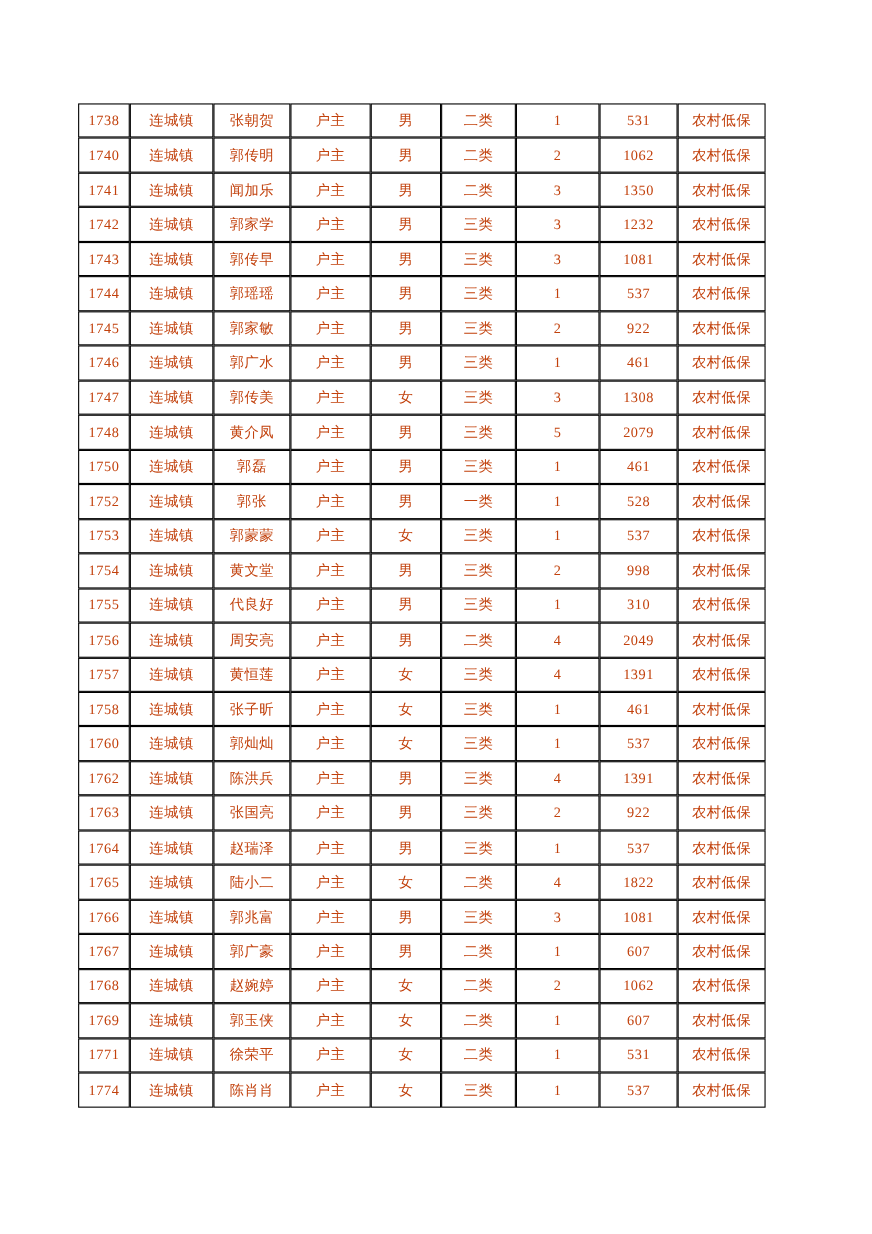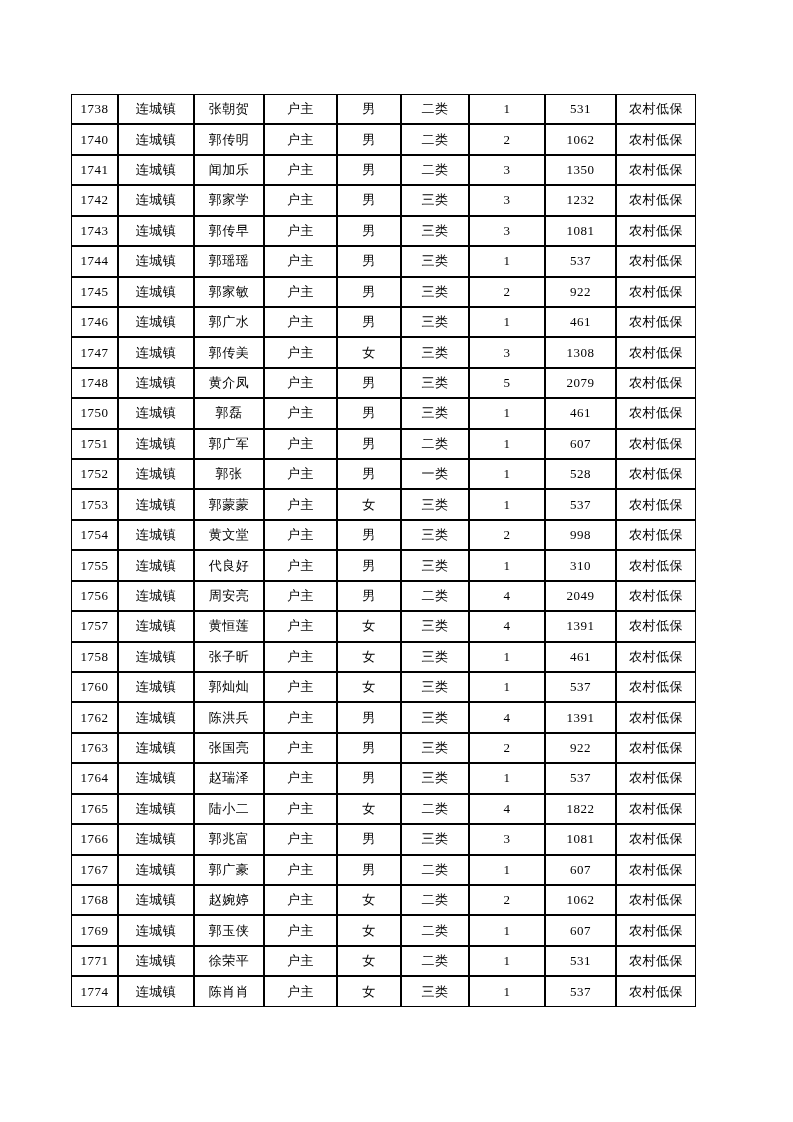--- a/index.html
+++ b/index.html
@@ -22,21 +22,21 @@
   table.data-table {
     position: absolute;
     left: 71px;
     top: 94px;
     width: 625px;
     height: 913px;
     border-collapse: separate;
     border-spacing: 0;
     table-layout: fixed;
     font-size: 13px;
-    color: #000000;
+    color: #c2410c;
   }
   table.data-table td {
     box-sizing: border-box;
     border: 1px solid #000000;
     text-align: center;
     vertical-align: middle;
     padding: 0;
     overflow: hidden;
     white-space: nowrap;
     letter-spacing: 0.5px;
@@ -174,31 +174,20 @@
           <td>连城镇</td>
           <td>郭磊</td>
           <td>户主</td>
           <td>男</td>
           <td>三类</td>
           <td>1</td>
           <td>461</td>
           <td>农村低保</td>
         </tr>
         <tr>
-          <td>1751</td>
-          <td>连城镇</td>
-          <td>郭广军</td>
-          <td>户主</td>
-          <td>男</td>
-          <td>二类</td>
-          <td>1</td>
-          <td>607</td>
-          <td>农村低保</td>
-        </tr>
-        <tr>
           <td>1752</td>
           <td>连城镇</td>
           <td>郭张</td>
           <td>户主</td>
           <td>男</td>
           <td>一类</td>
           <td>1</td>
           <td>528</td>
           <td>农村低保</td>
         </tr>

